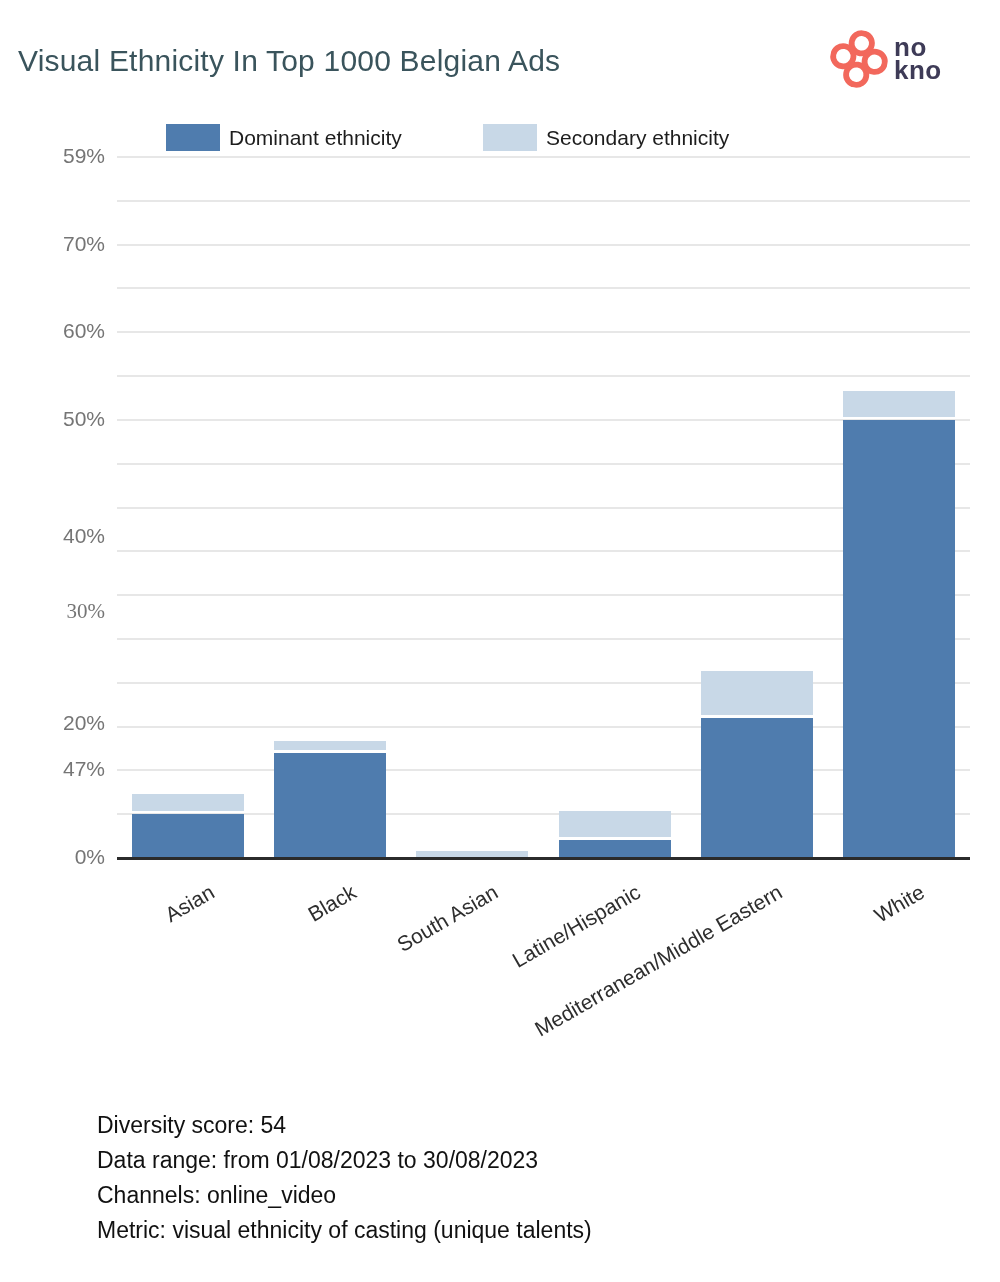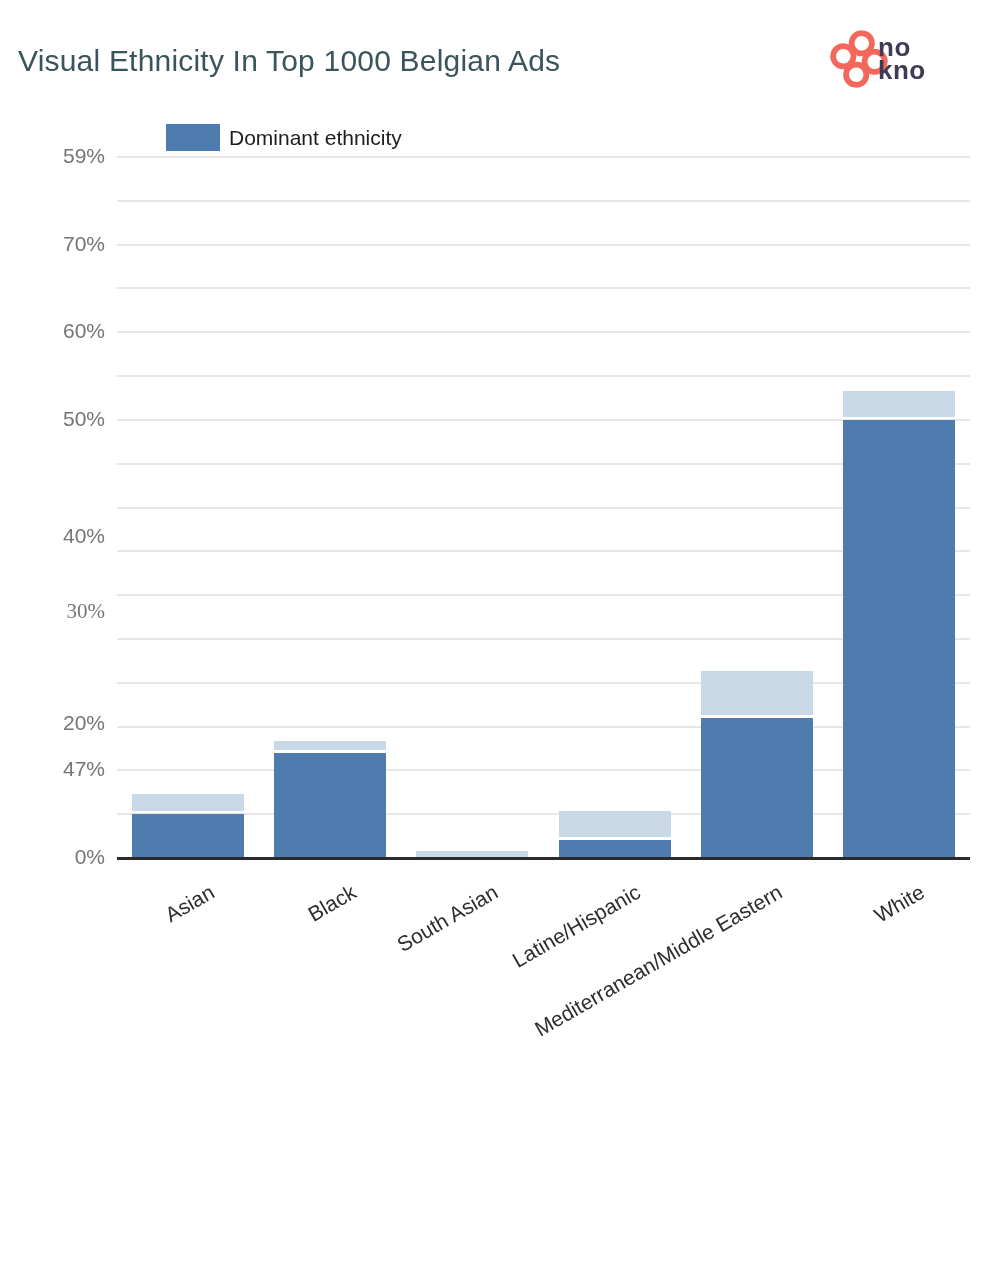--- a/index.html
+++ b/index.html
@@ -9,21 +9,21 @@
     position:relative;overflow:hidden;
   }
   #page{position:absolute;inset:0;}
   .title{
     position:absolute;left:18px;top:44px;
     font-size:30px;font-weight:500;color:#3a545c;letter-spacing:.2px;
   }
   .logo{position:absolute;left:830px;top:28px;width:170px;height:64px;}
   .logo svg{position:absolute;left:0;top:2px;}
   .brand{
-    position:absolute;left:48px;top:8px;
+    position:absolute;left:64px;top:8px;
     font-size:26px;font-weight:700;color:#3e3b57;line-height:23px;
     letter-spacing:.5px;
   }
   .legend-item{position:absolute;display:flex;align-items:center;cursor:pointer;margin-left:48px;}
   .legend-swatch{width:54px;height:27px;display:inline-block;}
   .legend-label{font-size:21px;color:#1d1d1d;margin-left:9px;}
   #legend1{left:118px;top:124px;}
   #legend2{left:435px;top:124px;}
   .gridline{position:absolute;height:2px;background:#e7e7e7;z-index:1;}
   .ytick{
@@ -61,20 +61,24 @@
     <div class="brand">
       <div>no</div>
       <div>kno</div>
     </div>
   </div>
 
   <div class="legend-item" id="legend1">
     <span class="legend-swatch" style="background: rgb(79, 124, 174);"></span>
     <span class="legend-label">Dominant ethnicity</span>
   </div>
+  <div class="legend-item" id="legend2">
+    <span class="legend-swatch" style="background: rgb(200, 216, 231);"></span>
+    <span class="legend-label">Secondary ethnicity</span>
+  </div>
 
   <div id="plot">
       <div class="gridline" style="left: 117px; width: 853px; top: 813.188px;"></div>
       <div class="gridline" style="left: 117px; width: 853px; top: 769.375px;"></div>
       <div class="gridline" style="left: 117px; width: 853px; top: 725.562px;"></div>
       <div class="gridline" style="left: 117px; width: 853px; top: 681.75px;"></div>
       <div class="gridline" style="left: 117px; width: 853px; top: 637.938px;"></div>
       <div class="gridline" style="left: 117px; width: 853px; top: 594.125px;"></div>
       <div class="gridline" style="left: 117px; width: 853px; top: 550.312px;"></div>
       <div class="gridline" style="left: 117px; width: 853px; top: 506.5px;"></div>
@@ -108,14 +112,20 @@
       <div class="bar-seg" style="left: 842.917px; width: 112px; top: 390.587px; height: 26.2875px; background: rgb(200, 216, 231);"></div>
       <div class="axis-line" style="left: 117px; width: 853px; top: 857px;"></div>
       <div class="xtick" style="right: 793.917px; top: 880px;">Asian</div>
       <div class="xtick" style="right: 651.75px; top: 880px;">Black</div>
       <div class="xtick" style="right: 509.583px; top: 880px;">South Asian</div>
       <div class="xtick" style="right: 367.417px; top: 880px;">Latine/Hispanic</div>
       <div class="xtick" style="right: 225.25px; top: 880px;">Mediterranean/Middle Eastern</div>
       <div class="xtick" style="right: 83.0833px; top: 880px;">White</div>
     </div>
 
+  <div class="footer">
+    <div>Diversity score: 54</div>
+    <div>Data range: from 01/08/2023 to 30/08/2023</div>
+    <div>Channels: online_video</div>
+    <div>Metric: visual ethnicity of casting (unique talents)</div>
+  </div>
 
 </div>
 
 </body></html>

